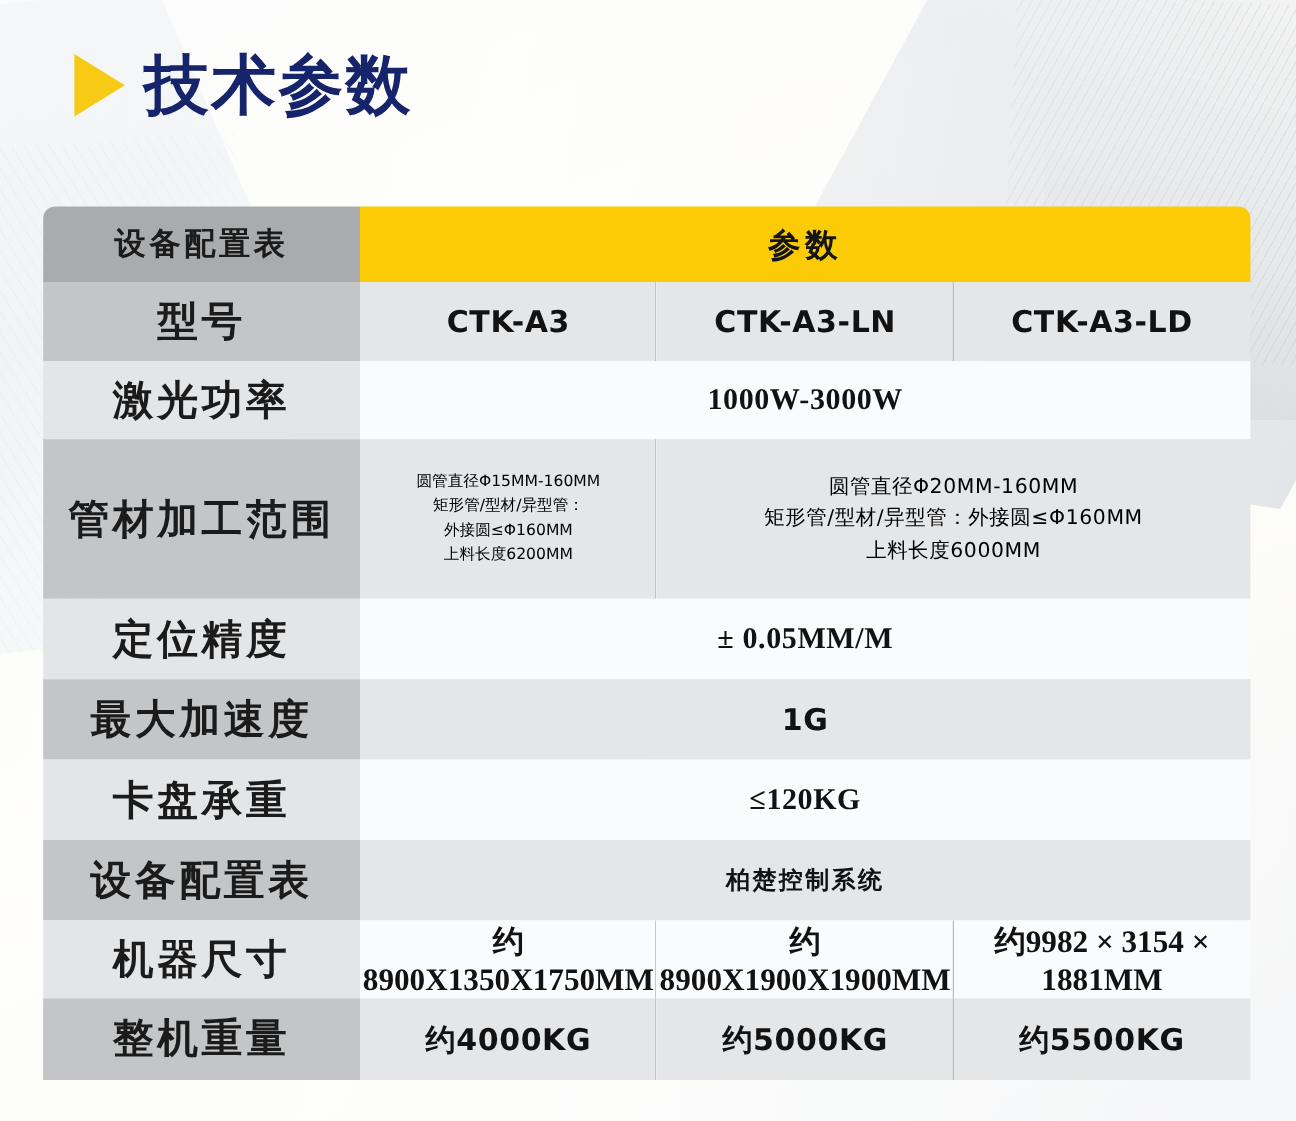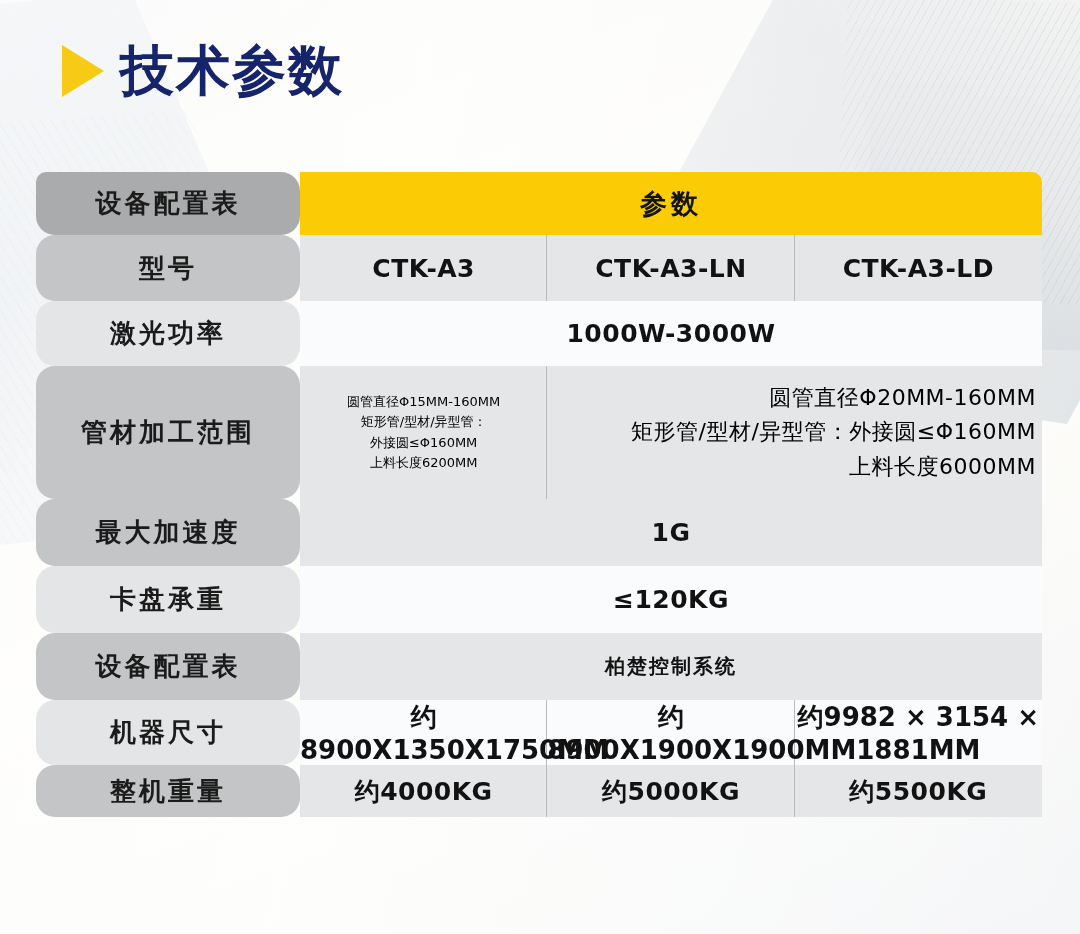--- a/index.html
+++ b/index.html
@@ -110,38 +110,37 @@
     padding: 0;
     vertical-align: middle;
     text-align: center;
   }
 
   
   .lbl {
     width: 264px;
     text-align: left;
     padding-left: 28px;
-    font-size: 26px;
+    font-size: 34px;
     font-weight: bold;
     color: #1b1b1b;
     letter-spacing: 3px;
     white-space: nowrap;
-    border-radius: 19px;
   }
   .lbl-head {
     background: #AAABAD;
     border-top-left-radius: 10px;
     font-size: 26px;
   }
   .lbl-dark  { background: #C3C5C7; }
   .lbl-light { background: #E3E5E7; }
 
   
   .val-dark  { background: #E5E6E8; }
-  .val-light { background: #FAFBFC; }
+  .val-light { background: #FAFBFC; font-family: Liberation Serif, serif; }
   .val {
     font-size: 25px;
     font-weight: bold;
     color: #121212;
     letter-spacing: 0.5px;
   }
   .val-sm { font-size: 26px; letter-spacing: 0; }
   .val-cn { font-size: 20px; letter-spacing: 2px; }
 
   .head-param {
@@ -154,30 +153,30 @@
   }
   .sep-r { box-shadow: inset -1px 0 0 #b9bbbe; }
 
   
   .pipe-block {
     line-height: 1.55;
     padding: 10px 6px;
   }
   .pipe-block .ln { display: block; white-space: nowrap; }
   .pipe-narrow .ln { font-size: 13px; letter-spacing: 0; }
-  .pipe-wide .ln { font-size: 22px; letter-spacing: 0.5px; text-align: right; }
+  .pipe-wide .ln { font-size: 17px; letter-spacing: 0.5px; }
 
   
   .r-head  { height: 63px; }
   .r-model { height: 66px; }
   .r-power { height: 65px; padding-left: 44px; }
   .r-pipe  { height: 133px; }
   .r-std   { height: 67px; }
   .r-dim   { height: 58px; }
-  .r-wt    { height: 52px; padding-left: 24px; }
+  .r-wt    { height: 68px; padding-left: 24px; }
 </style>
 </head>
 <body>
 
 <div id="page">
 
   <div class="bg-shape bg-left-a"></div>
   <div class="bg-shape bg-left-b"></div>
   <div class="bg-shape bg-right-a"></div>
   <div class="bg-shape bg-right-b"></div>
@@ -221,20 +220,24 @@
         </td>
         <td class="val-dark" colspan="2">
           <div class="pipe-block pipe-wide">
             <span class="ln">圆管直径Φ20MM-160MM</span>
             <span class="ln">矩形管/型材/异型管：外接圆≤Φ160MM</span>
             <span class="ln">上料长度6000MM</span>
           </div>
         </td>
       </tr>
 
+      <tr class="r-std">
+        <td class="lbl lbl-light">定位精度</td>
+        <td class="val val-light" colspan="3">± 0.05MM/M</td>
+      </tr>
 
       <tr class="r-std">
         <td class="lbl lbl-dark">最大加速度</td>
         <td class="val val-dark" colspan="3">1G</td>
       </tr>
 
       <tr class="r-std">
         <td class="lbl lbl-light">卡盘承重</td>
         <td class="val val-light" colspan="3">≤120KG</td>
       </tr>

